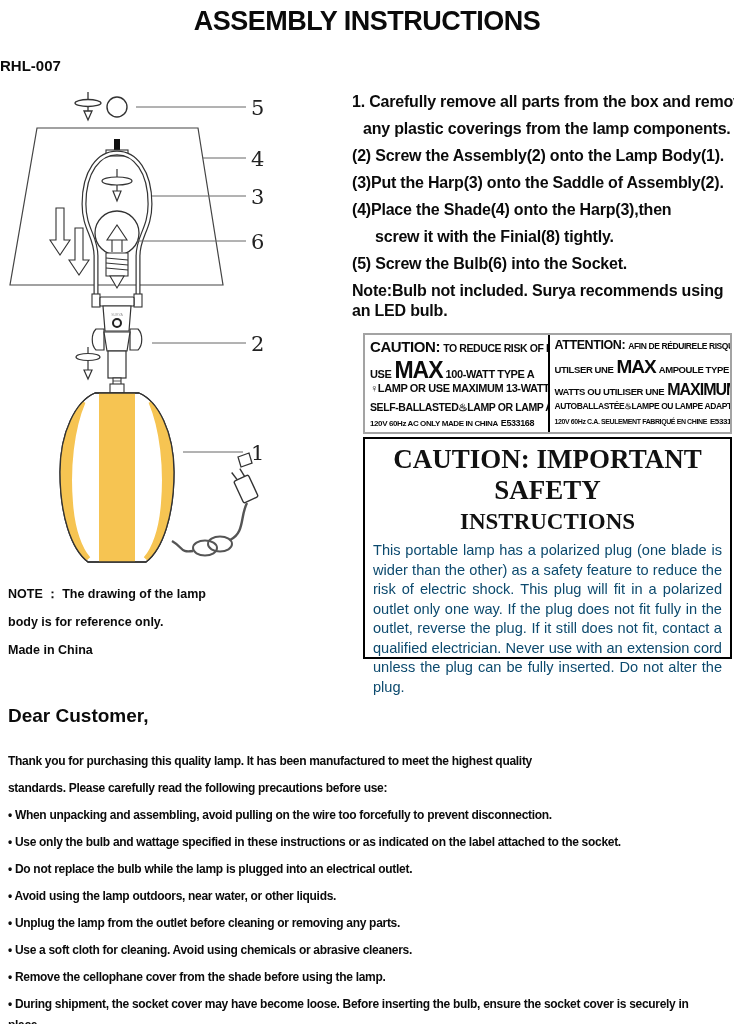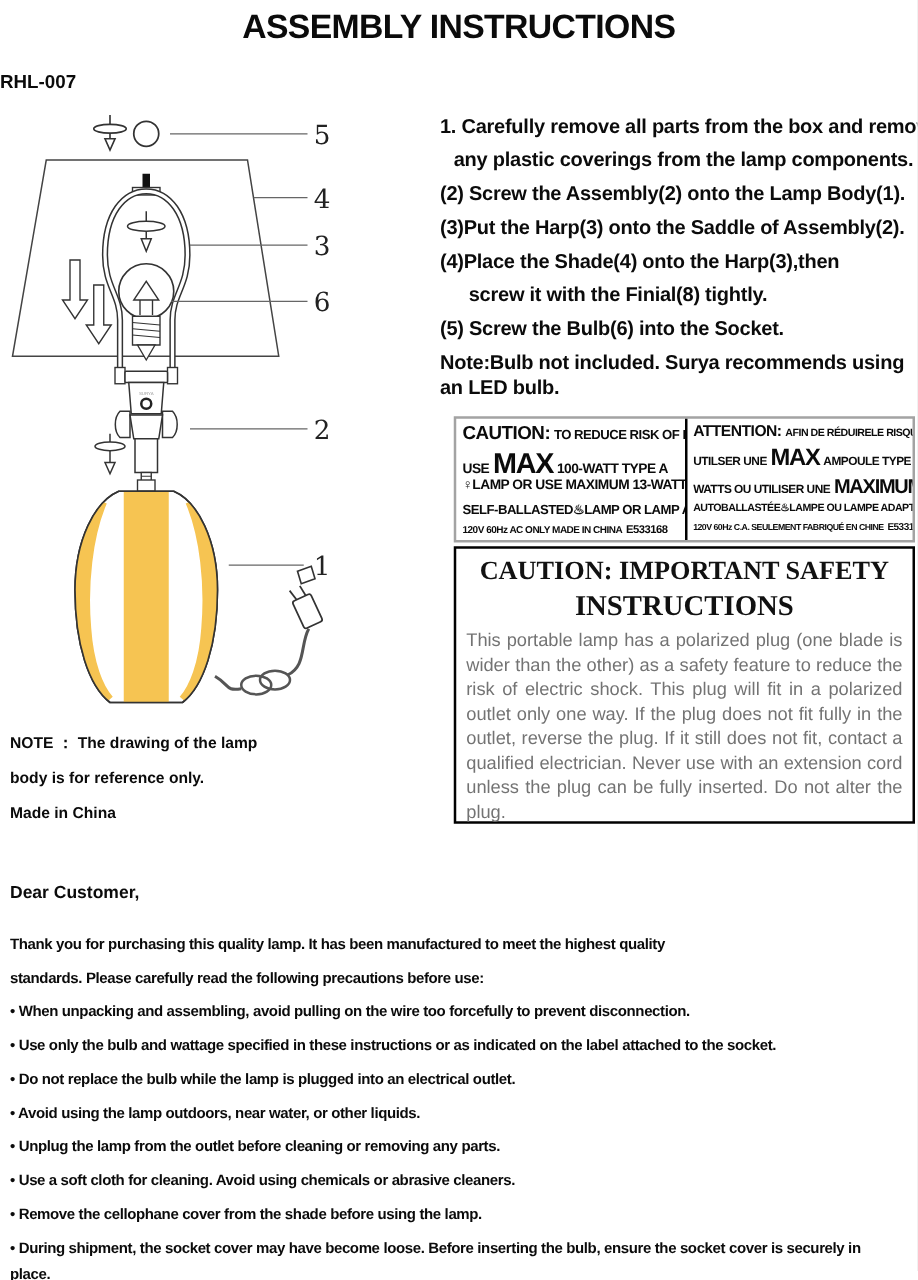--- a/index.html
+++ b/index.html
@@ -38,29 +38,29 @@
   .cap-big { font-size:15px; } .cap-med { font-size:11px; } .cap-sm { font-size:10.5px; }
   .cap-max { font-size:23px; letter-spacing:-1px; } .cap-tiny { font-size:8px; } .cap-e { font-size:9px; }
   .fr .cap-big { font-size:12.5px; } .fr .cap-med { font-size:9.5px; } .fr .cap-sm { font-size:8.5px; }
   .fr .cap-max { font-size:19px; } .fr .cap-max2 { font-size:16px; letter-spacing:-1px; font-weight:bold; }
   .fr .cap-tiny { font-size:7px; } .fr .cap-e { font-size:8px; }
 
   .safety-box {
     position:absolute; left:363px; top:437px; width:369px; height:222px;
     border:2px solid #000; box-sizing:border-box; padding:5px 8px 0 8px; background:#fff;
   }
-  .safety-title { font-family:"Liberation Serif", serif; font-weight:bold; text-align:center; font-size:21px; color:#111; }
+  .safety-title { font-family:"Liberation Serif", serif; font-weight:bold; text-align:center; font-size:27px; color:#111; }
   .safety-title.t2 { font-size:23px; margin-top:3px; }
-  .safety-body { margin-top:6px; font-size:14.6px; line-height:19.5px; text-align:justify; color:#737373; }
+  .safety-body { margin-top:6px; font-size:14.6px; line-height:19.5px; text-align:justify; color:#0c4a6e; }
 
   .note { position:absolute; left:8px; top:580px; font-size:12.5px; font-weight:bold; }
   .note div { line-height:28px; }
 
   .customer { position:absolute; left:8px; top:705px; width:726px; }
-  .salutation { font-size:14px; font-weight:bold; }
+  .salutation { font-size:19px; font-weight:bold; }
   .cust-lines { margin-top:24px; }
   .cline { font-size:12px; font-weight:bold; line-height:20px; margin-bottom:7px; white-space:nowrap; letter-spacing:-0.3px; }
   .cline.bullet:last-child { white-space:normal; width:715px; line-height:21px; margin-bottom:0; }
 </style>
 </head>
 <body>
 
 <div class="page">
 
   <div class="title">ASSEMBLY INSTRUCTIONS</div>

